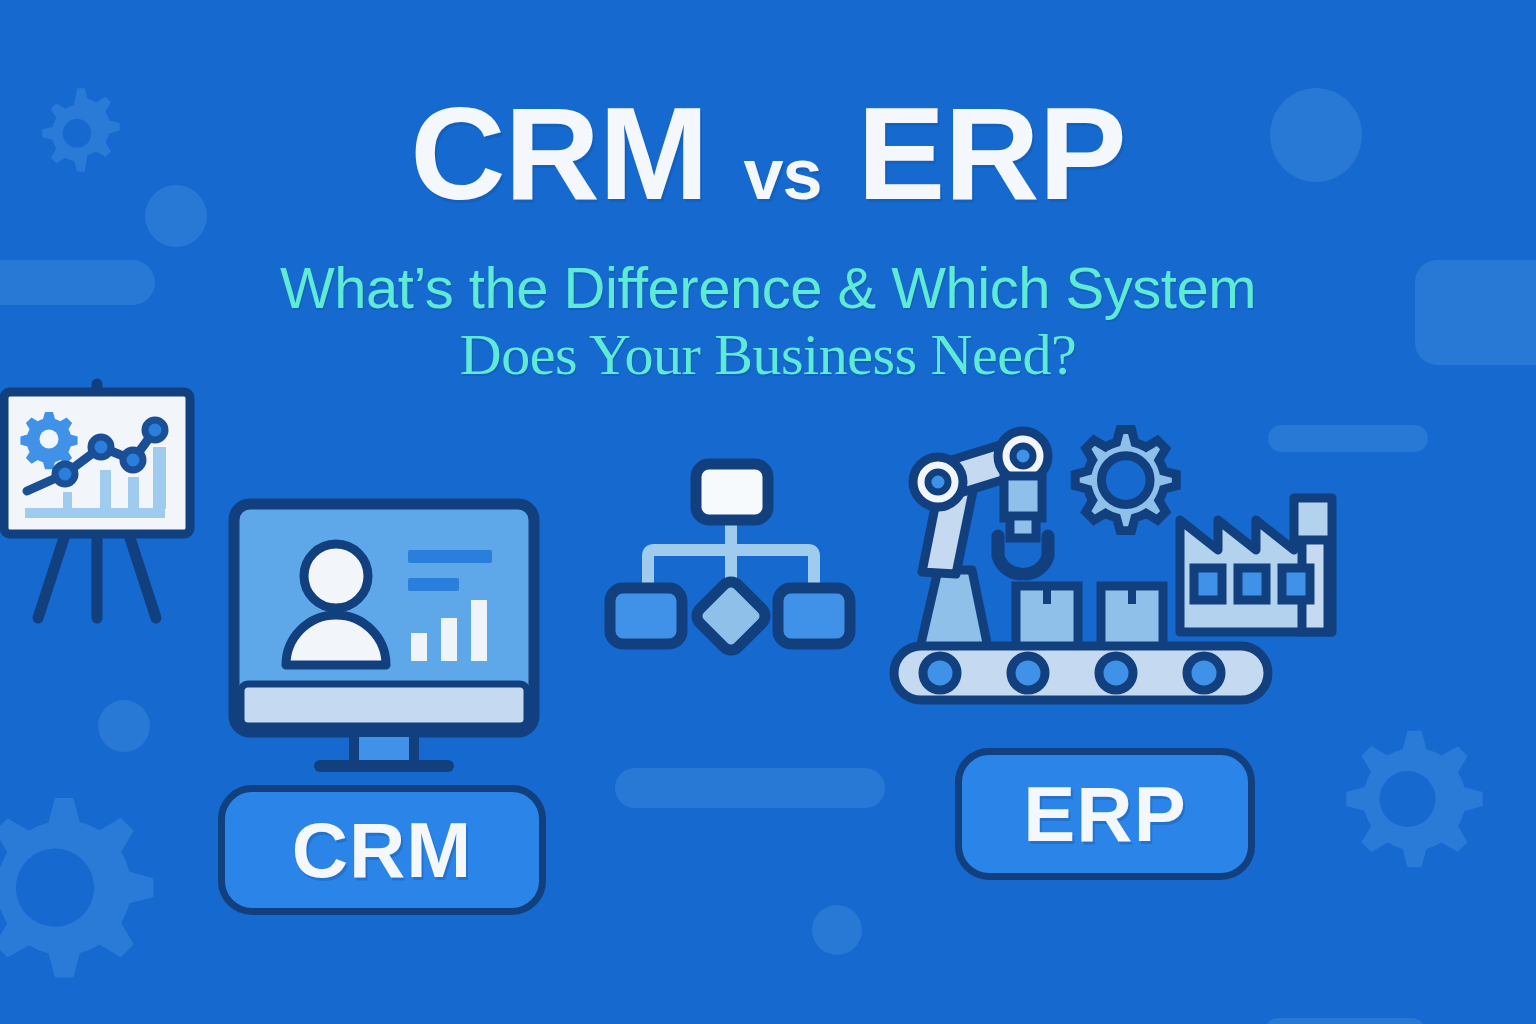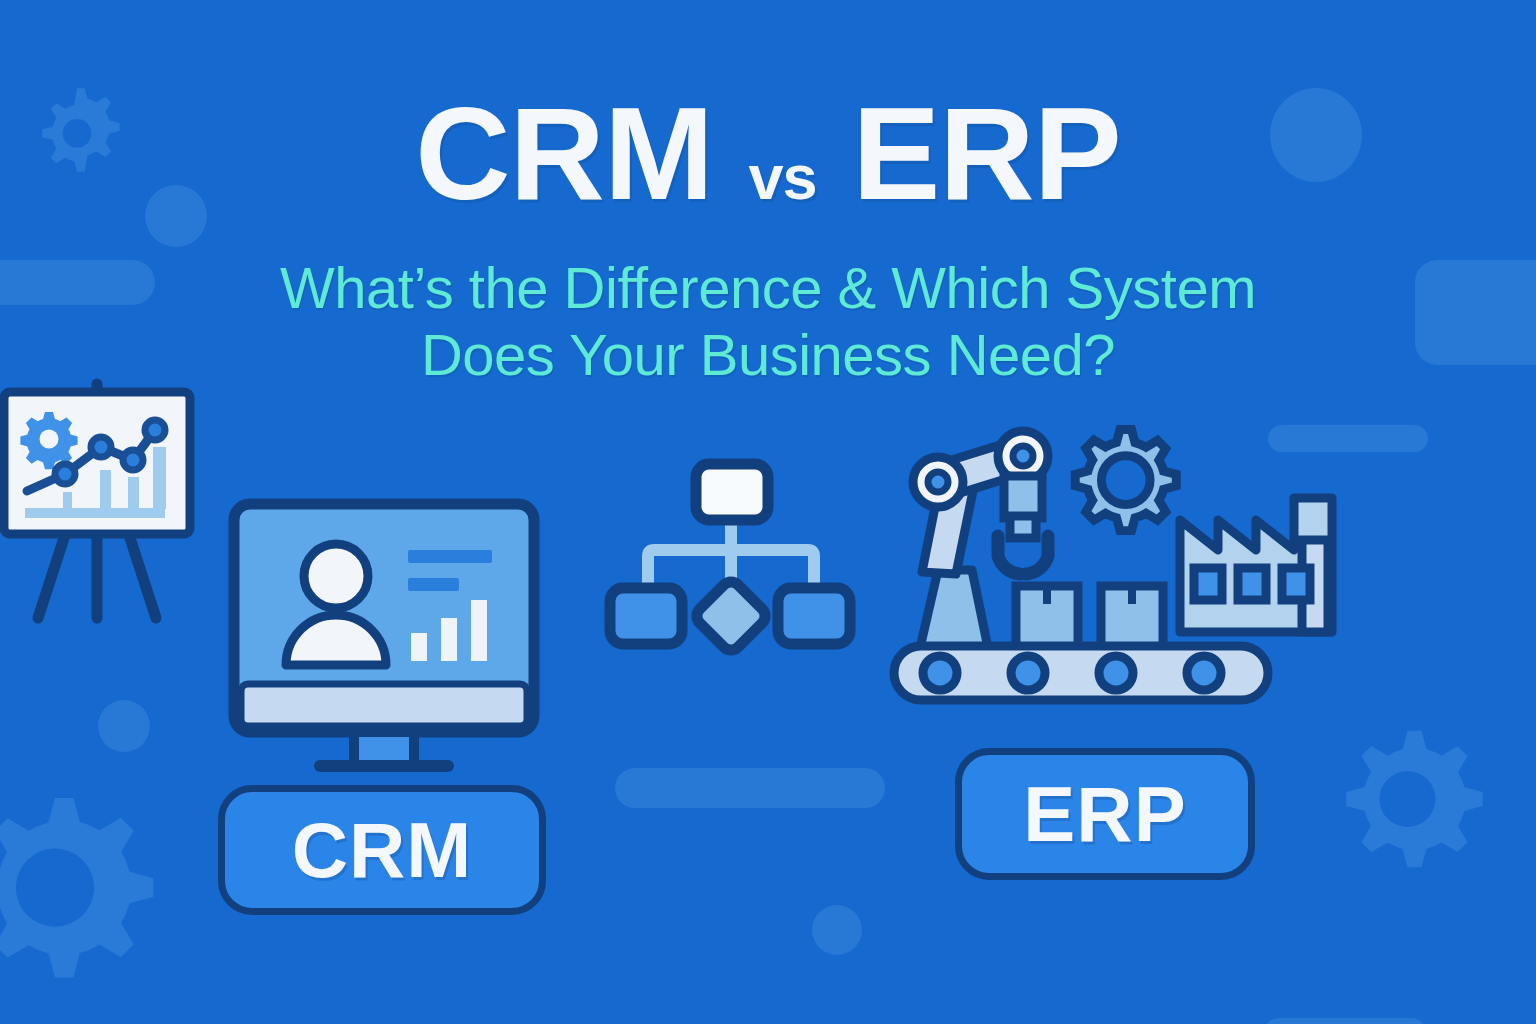--- a/index.html
+++ b/index.html
@@ -27,31 +27,31 @@
     text-align:center;
   }
   #title {
     font-size:132px;
     font-weight:bold;
     color:#f4f7fb;
     letter-spacing:-1px;
     line-height:1.0;
     text-shadow:2px 3px 0 rgba(10,55,110,.18);
   }
-  #title .vs { font-size:63px;margin-top:34px; }
+  #title .vs { font-size:72px;margin-top:34px; }
   #subtitle {
     margin-top:34px;
     font-size:58px;
     font-weight:400;
     color:#5eead4;
     line-height:1.16;
     letter-spacing:-0.5px;
     text-shadow:1px 2px 0 rgba(10,55,110,.18);
   }
-  #subtitle .l2 { display:block; }
+  #subtitle .l2 { display:block;font-family:Liberation Serif, serif; }
 
   
   .art { position:absolute; }
 
   
   .badge {
     position:absolute;
     display:flex; align-items:center; justify-content:center;
     background:#2b84e8;
     border:7px solid #12407f;

